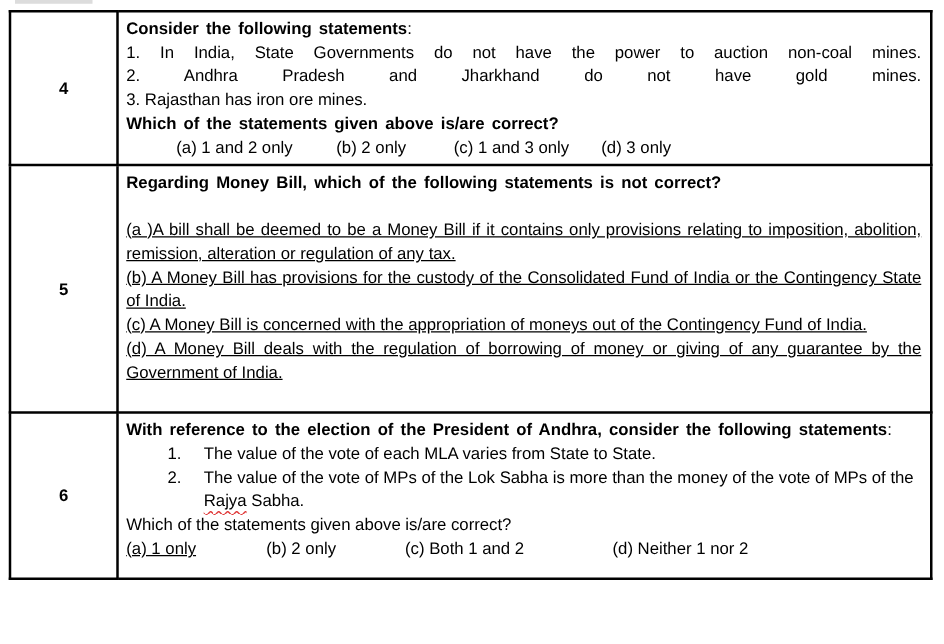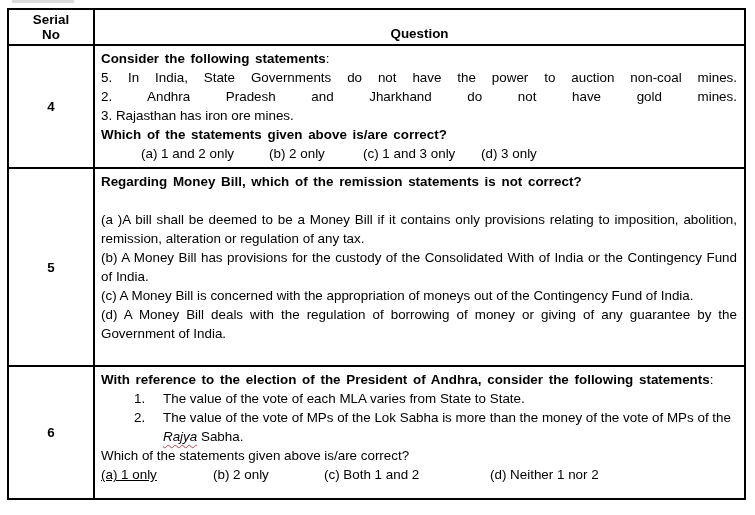--- a/index.html
+++ b/index.html
@@ -21,82 +21,74 @@
   tr.r-hdr{height:34px;}
   tr.r4{height:123px;}
   tr.r5{height:198px;}
   tr.r6{height:133px;}
   td.serial{text-align:center;vertical-align:middle;font-weight:700;}
   td.q{vertical-align:top;padding:3px 7px 3px 6px;text-align:left;border-radius:22px;}
   .bh{font-weight:700;word-spacing:2px;}
   .jfy{text-align:justify;}
   .reg{font-weight:400;word-spacing:normal;}
   .jl{text-align:justify;text-align-last:justify;}
-  .jp{text-align:justify;}
+  .jp{text-align:justify;text-decoration:underline;}
   .blank{height:19px;}
   .li{padding-left:62px;text-indent:-29px;}
   .num{display:inline-block;width:29px;text-indent:0;}
   .options span{display:inline-block;}
   .o4 span:nth-child(1){width:128px;margin-left:40px;}
   .o4 span:nth-child(2){width:94px;}
   .o4 span:nth-child(3){width:118px;}
   .o6 span:nth-child(1){width:112px;text-decoration:underline;}
   .o6 span:nth-child(2){width:93px;}
   .o6 span:nth-child(3){width:166px;margin-left:18px;}
   .misspelled{
     text-decoration:underline;
     text-decoration-style:wavy;
     text-decoration-color:#e03a3a;
     text-decoration-thickness:1px;
     text-underline-offset:3px;
-    font-style:italic;
   }
 </style>
 </head>
 <body>
 
 <div class="page">
   <div class="artifact"></div>
 
   <table class="qtable">
     <colgroup>
         <col class="c1">
         <col class="c2">
       </colgroup>
 
     <tbody>
-        <tr class="r-hdr">
-      <th class="th-serial">
-        <div>Serial</div>
-        <div>No</div>
-      </th>
-      <th class="th-q">Question</th>
-    </tr>
 
     <tr class="r4">
       <td class="serial">4</td>
       <td class="q">
         <div class="bh"><span>Consider the following statements</span><span class="reg">:</span></div>
-        <div class="jl">5. In India, State Governments do not have the power to auction non-coal mines.</div>
+        <div class="jl">1. In India, State Governments do not have the power to auction non-coal mines.</div>
         <div class="jl">2. Andhra Pradesh and Jharkhand do not have gold mines.</div>
         <div>3. Rajasthan has iron ore mines.</div>
         <div class="bh">Which of the statements given above is/are correct?</div>
         <div class="options o4">
           <span>(a) 1 and 2 only</span><span>(b) 2 only</span><span>(c) 1 and 3 only</span><span>(d) 3 only</span>
         </div>
       </td>
     </tr>
 
     <tr class="r5">
       <td class="serial">5</td>
       <td class="q">
-        <div class="bh">Regarding Money Bill, which of the remission statements is not correct?</div>
+        <div class="bh">Regarding Money Bill, which of the following statements is not correct?</div>
         <div class="blank"></div>
         <div class="jp">(a )A bill shall be deemed to be a Money Bill if it contains only provisions relating to imposition, abolition, remission, alteration or regulation of any tax.</div>
-        <div class="jp">(b) A Money Bill has provisions for the custody of the Consolidated With of India or the Contingency Fund of India.</div>
+        <div class="jp">(b) A Money Bill has provisions for the custody of the Consolidated Fund of India or the Contingency State of India.</div>
         <div class="jp">(c) A Money Bill is concerned with the appropriation of moneys out of the Contingency Fund of India.</div>
         <div class="jp">(d) A Money Bill deals with the regulation of borrowing of money or giving of any guarantee by the Government of India.</div>
       </td>
     </tr>
 
     <tr class="r6">
       <td class="serial">6</td>
       <td class="q">
         <div class="bh jfy"><span>With reference to the election of the President of Andhra, consider the following statements</span><span class="reg">:</span></div>
         <div class="li"><span class="num">1.</span><span>The value of the vote of each MLA varies from State to State.</span></div>

